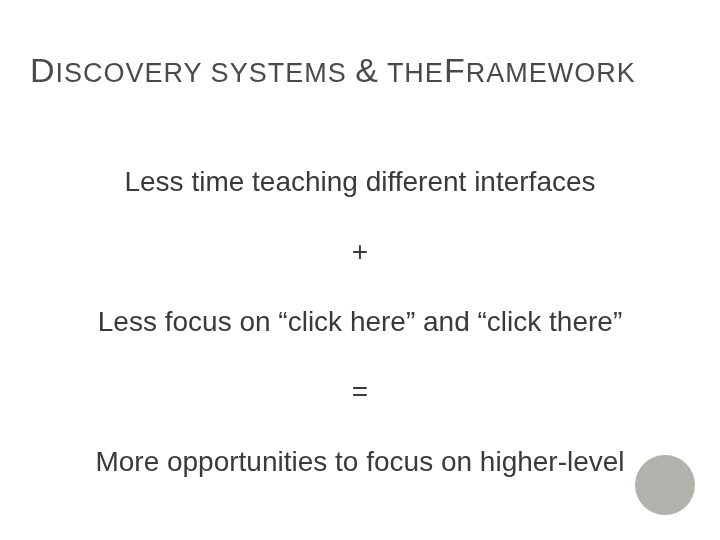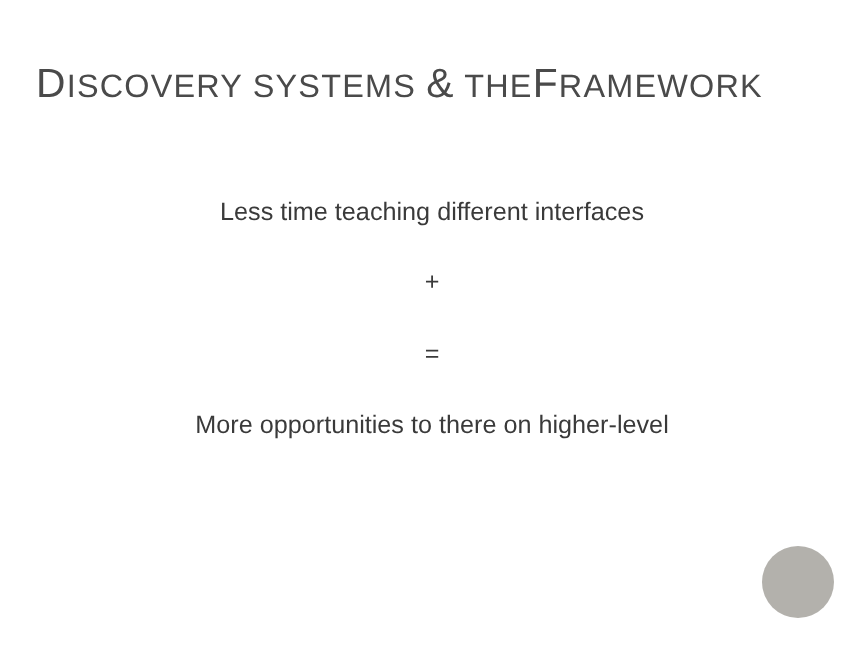--- a/index.html
+++ b/index.html
@@ -23,21 +23,21 @@
     font-weight: 400;
     color: #4a4a4a;
     letter-spacing: 1px;
     font-variant: small-caps;
     margin-bottom: 70px;
     line-height: 1.2;
   }
   .title .cap { font-size: 34px; }
   .body {
     text-align: center;
-    font-size: 21px;
+    font-size: 28px;
     color: #3a3a3a;
     line-height: 1.5;
     padding: 0 50px;
   }
   .body p { margin-bottom: 28px; }
   .body .op { margin-bottom: 28px; }
   .circle {
     position: absolute;
     right: 25px;
     bottom: 25px;
@@ -53,18 +53,19 @@
 <div class="slide">
   <div class="title">
     <span class="cap">D</span><span>ISCOVERY SYSTEMS</span>
     <span class="cap">&amp;</span>
     <span>THE</span><span class="cap">F</span><span>RAMEWORK</span>
   </div>
 
   <div class="body">
     <p>Less time teaching different interfaces</p>
     <p class="op">+</p>
+    <p>Less focus on “click here” and “click there”</p>
     <p class="op">=</p>
-    <p>More opportunities to there on higher-level</p>
+    <p>More opportunities to focus on higher-level</p>
   </div>
 
   <div class="circle"></div>
 </div>
 
 </body></html>

